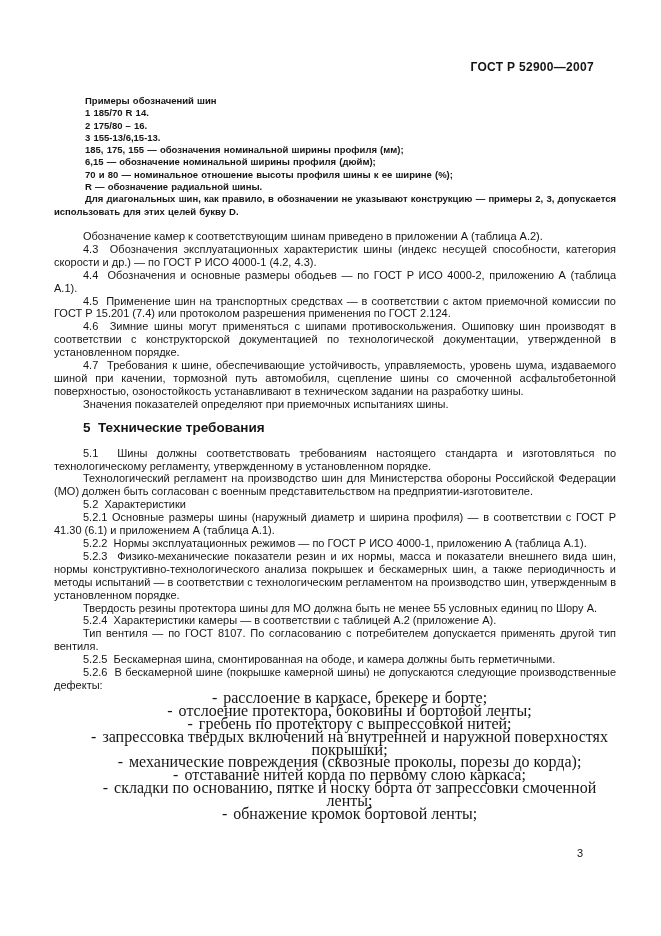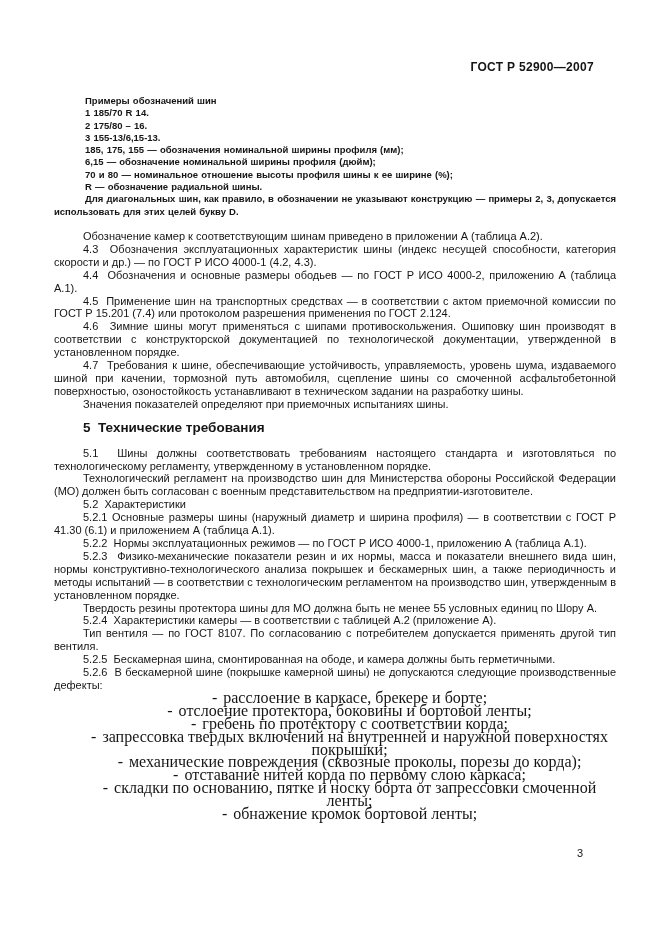--- a/index.html
+++ b/index.html
@@ -114,21 +114,21 @@
       <p>5.2.3&nbsp; Физико-механические показатели резин и их нормы, масса и показатели внешнего вида шин, нормы конструктивно-технологического анализа покрышек и бескамерных шин, а также периодичность и методы испытаний — в соответствии с технологическим регламентом на производство шин, утвержденным в установленном порядке.</p>
       <p>Твердость резины протектора шины для МО должна быть не менее 55 условных единиц по Шору А.</p>
       <p>5.2.4&nbsp; Характеристики камеры — в соответствии с таблицей А.2 (приложение А).</p>
       <p>Тип вентиля — по ГОСТ 8107. По согласованию с потребителем допускается применять другой тип вентиля.</p>
       <p>5.2.5&nbsp; Бескамерная шина, смонтированная на ободе, и камера должны быть герметичными.</p>
       <p>5.2.6&nbsp; В бескамерной шине (покрышке камерной шины) не допускаются следующие производственные дефекты:</p>
 
       <div class="defects">
         <p><span class="dash">-</span><span>расслоение в каркасе, брекере и борте;</span></p>
         <p><span class="dash">-</span><span>отслоение протектора, боковины и бортовой ленты;</span></p>
-        <p><span class="dash">-</span><span>гребень по протектору с соответствии корда;</span></p>
+        <p><span class="dash">-</span><span>гребень по протектору с выпрессовкой нитей;</span></p>
         <p><span class="dash">-</span><span>запрессовка твердых включений на внутренней и наружной поверхностях покрышки;</span></p>
         <p><span class="dash">-</span><span>механические повреждения (сквозные проколы, порезы до корда);</span></p>
         <p><span class="dash">-</span><span>отставание нитей корда по первому слою каркаса;</span></p>
         <p><span class="dash">-</span><span>складки по основанию, пятке и носку борта от запрессовки смоченной ленты;</span></p>
         <p><span class="dash">-</span><span>обнажение кромок бортовой ленты;</span></p>
       </div>
     </section>
   </div>
 
   <div class="page-number">3</div>

